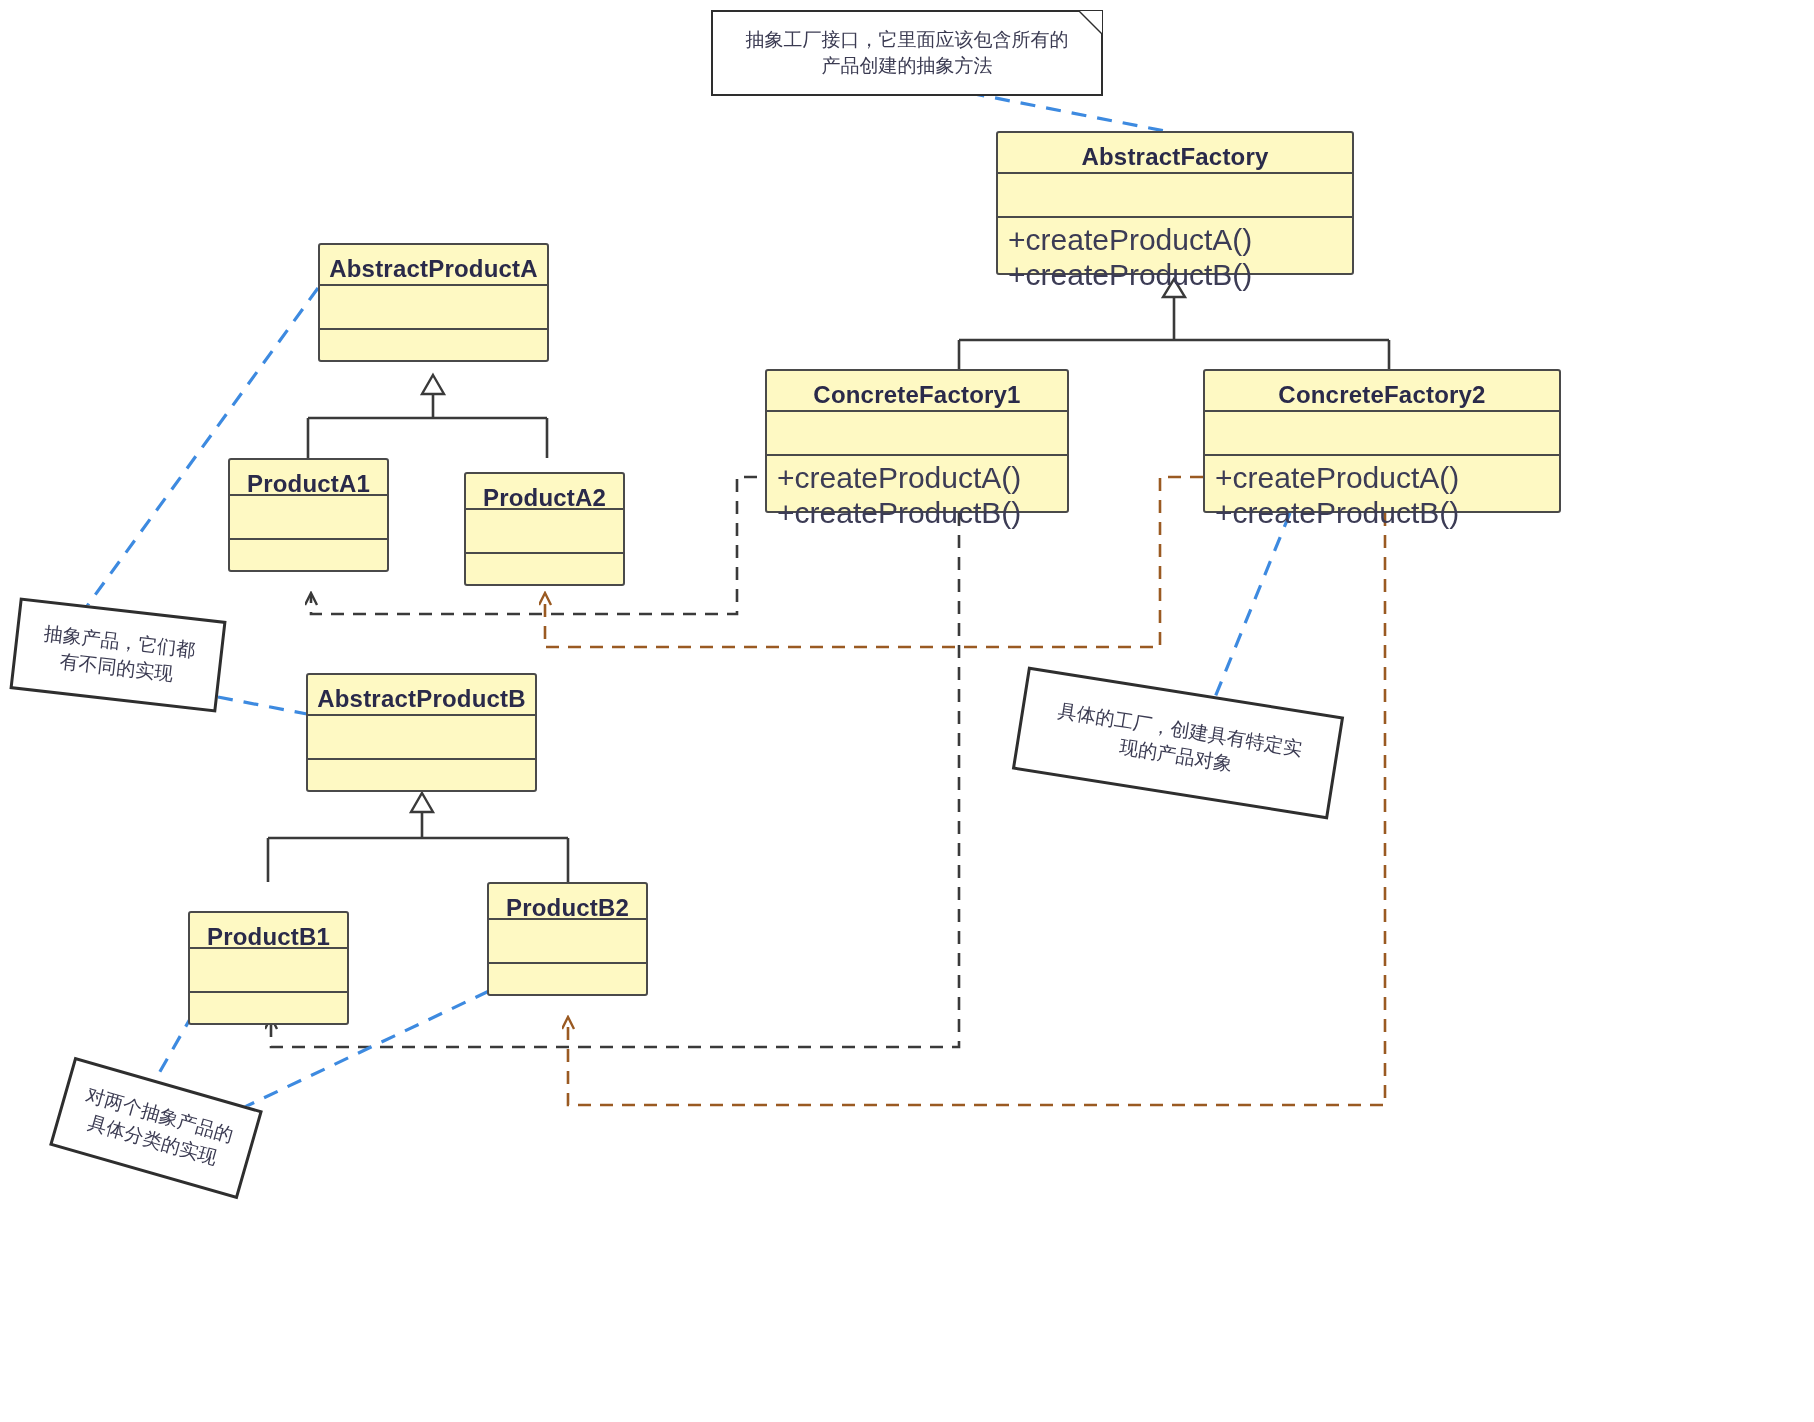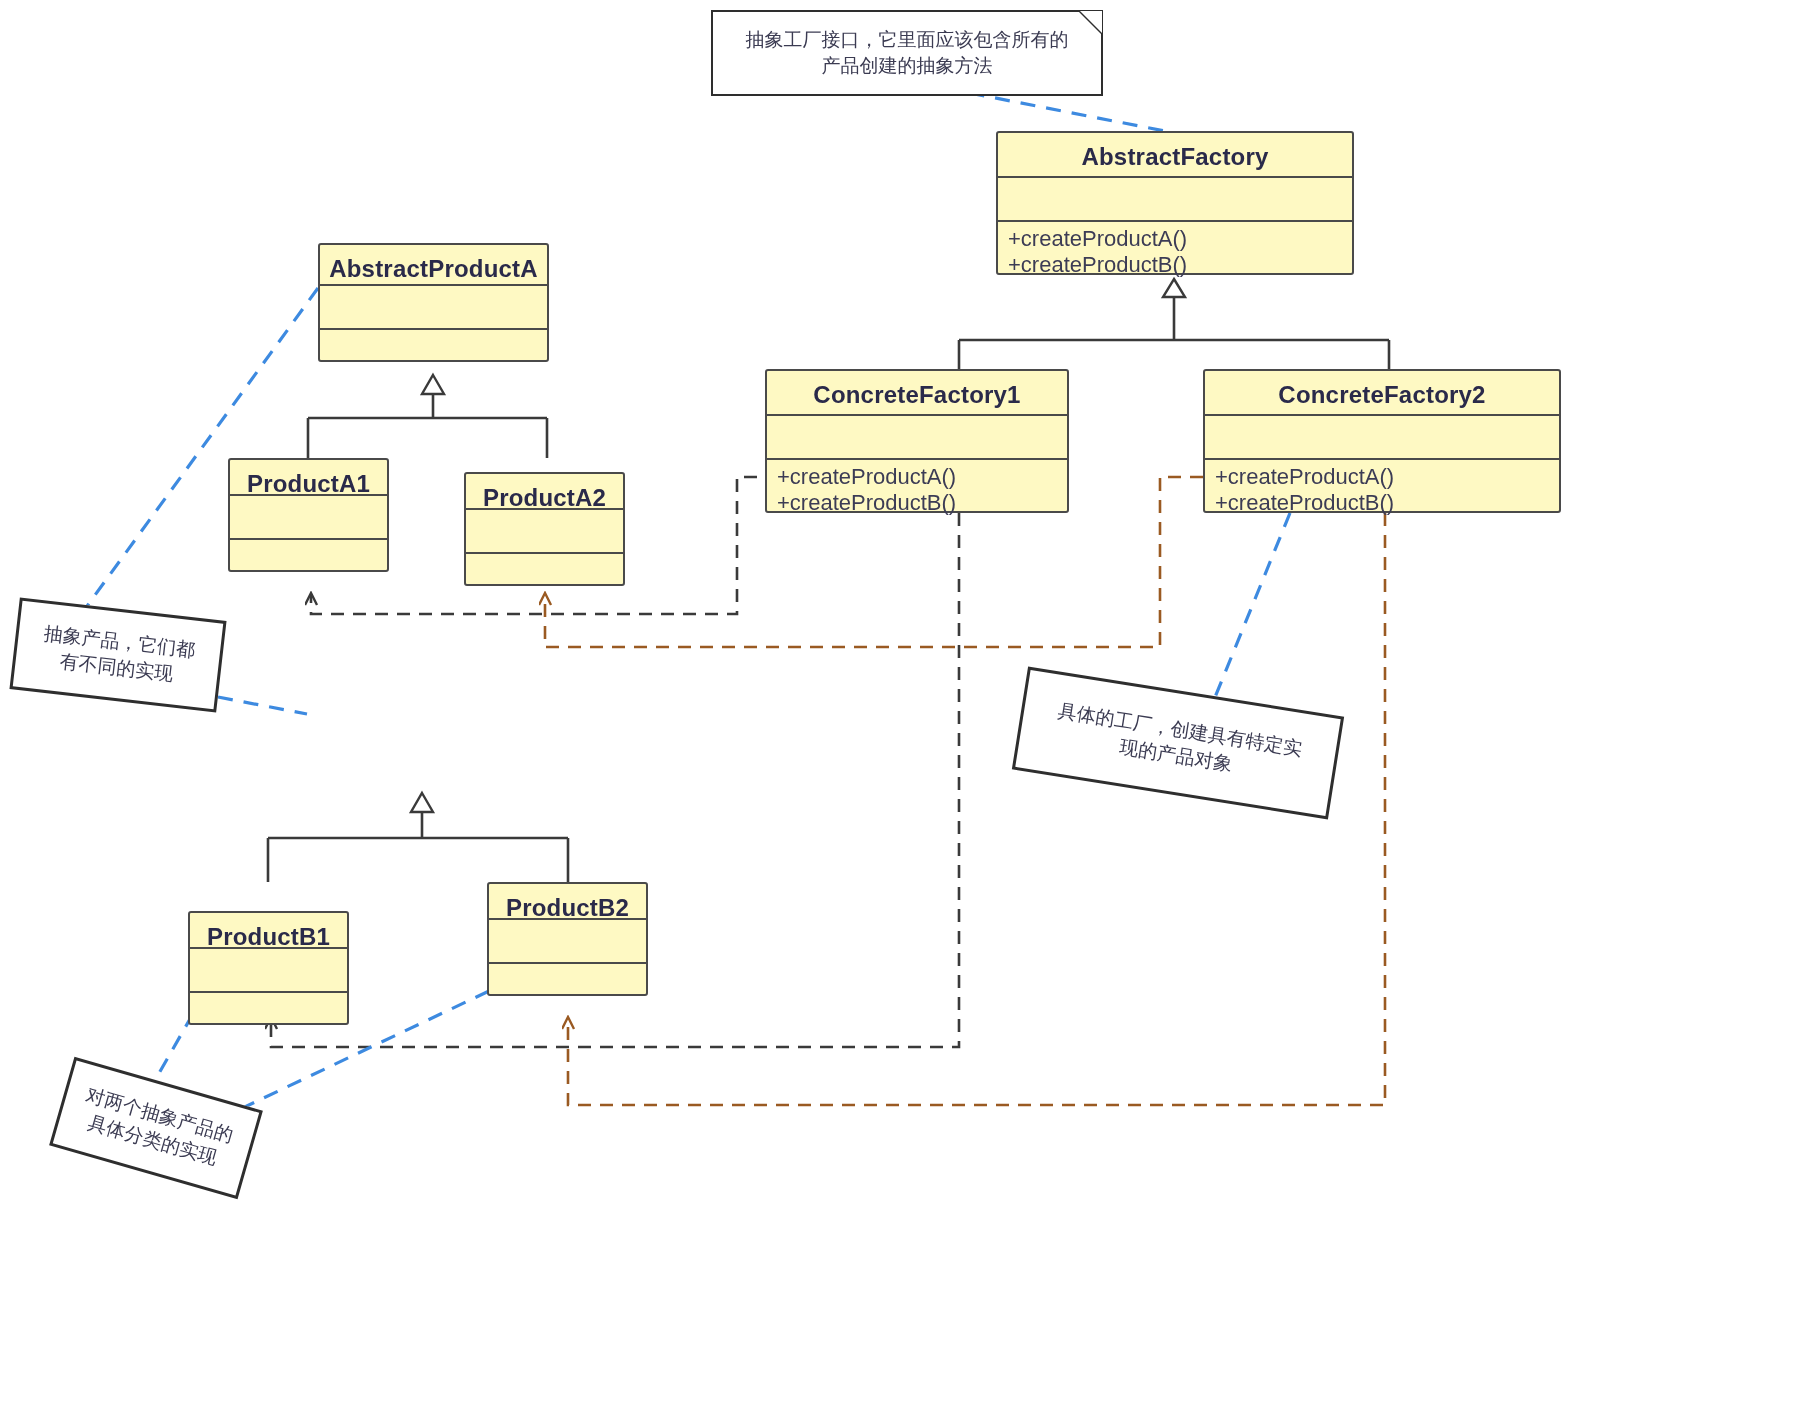--- a/index.html
+++ b/index.html
@@ -51,21 +51,21 @@
   .uml-attrs {
     border-bottom: 2.5px solid #4a4a4a;
     min-height: 38px;
     padding: 2px 10px;
   }
   .uml-ops {
     padding: 4px 10px 6px 10px;
     min-height: 14px;
   }
   .uml-op {
-    font-size: 22px;
+    font-size: 30px;
     color: #3c3c55;
     line-height: 1.17;
     white-space: nowrap;
   }
   .uml-ops.empty {
     min-height: 18px;
     padding: 6px 10px;
   }
 
   
@@ -246,20 +246,25 @@
     <div class="uml-attrs"></div>
     <div class="uml-ops empty"></div>
   </div>
 
   <div class="uml-class" style="left:464px; top:472px; width:161px; height:114px;justify-content:center;">
     <div class="uml-title">ProductA2</div>
     <div class="uml-attrs"></div>
     <div class="uml-ops empty"></div>
   </div>
 
+  <div class="uml-class" style="left:306px; top:673px; width:231px; height:119px;">
+    <div class="uml-title">AbstractProductB</div>
+    <div class="uml-attrs"></div>
+    <div class="uml-ops empty"></div>
+  </div>
 
   <div class="uml-class" style="left:188px; top:882px; width:161px; height:114px;margin-top:29px;">
     <div class="uml-title">ProductB1</div>
     <div class="uml-attrs"></div>
     <div class="uml-ops empty"></div>
   </div>
 
   <div class="uml-class" style="left:487px; top:882px; width:161px; height:114px;">
     <div class="uml-title">ProductB2</div>
     <div class="uml-attrs"></div>

